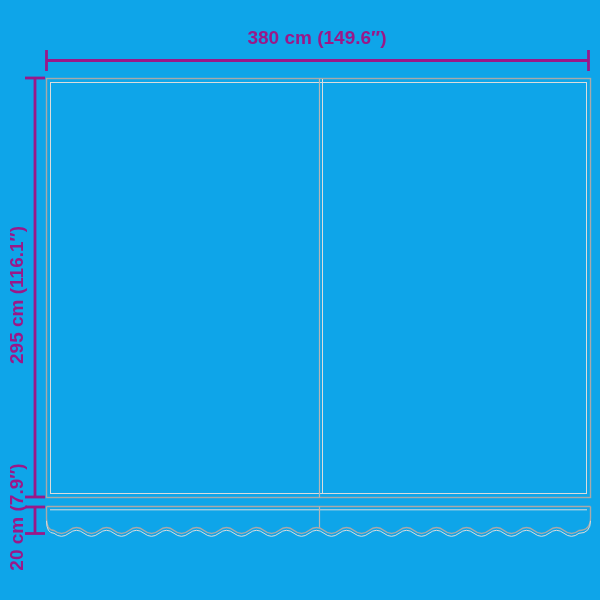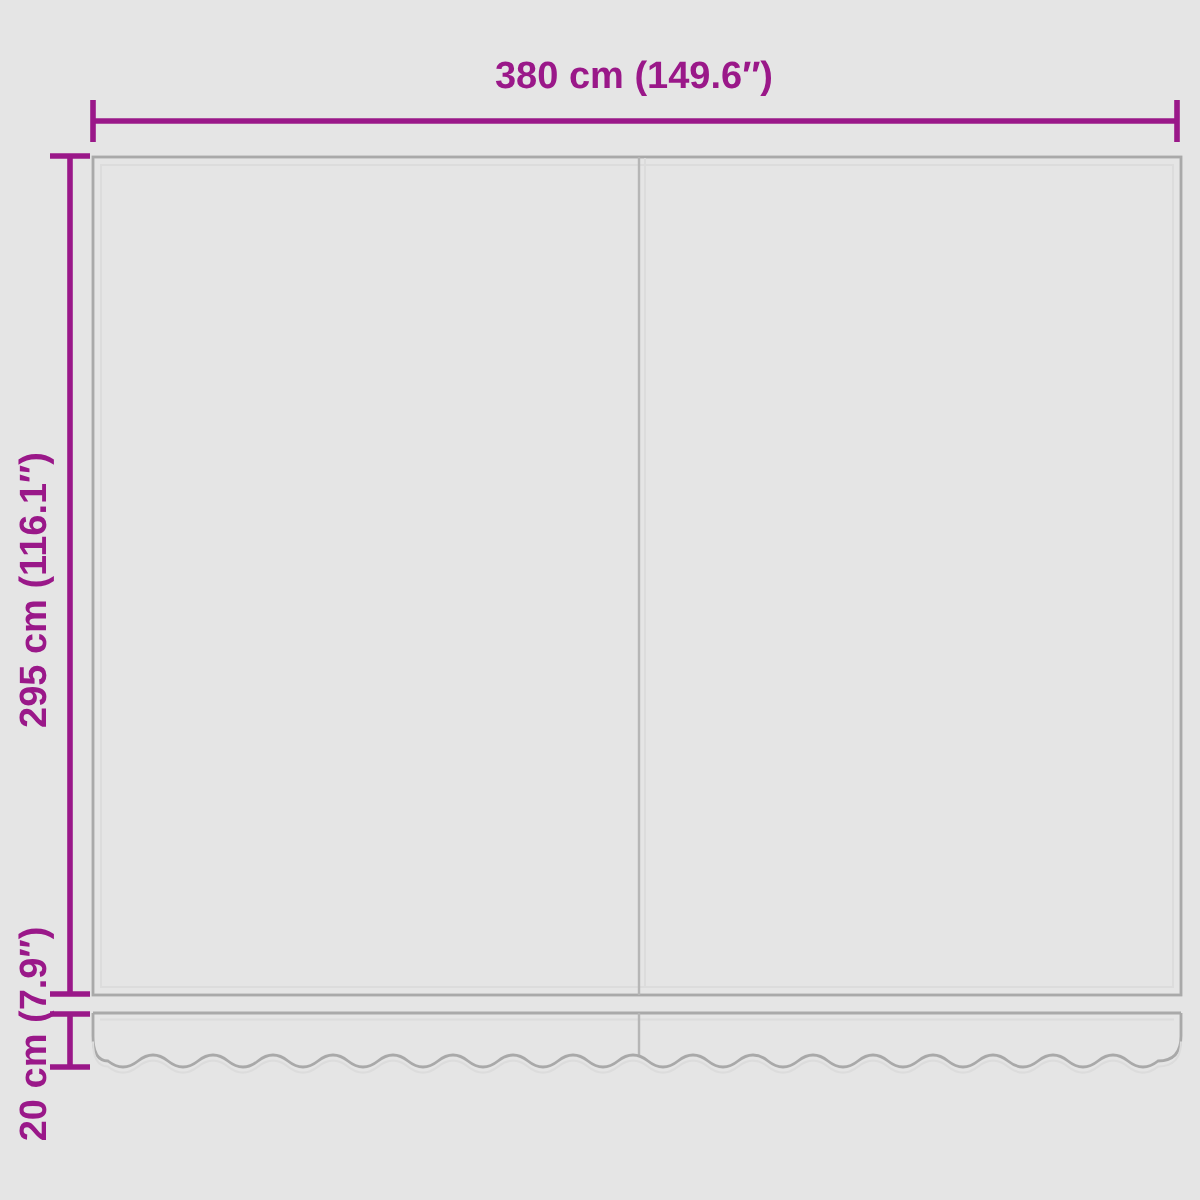--- a/index.html
+++ b/index.html
@@ -4,21 +4,21 @@
 <style>
   html, body {
     margin: 0;
     padding: 0;
     background: #ffffff;
   }
   .stage {
     position: relative;
     width: 600px;
     height: 600px;
-    background: #e5e5e5;
+    background: #0ea5e9;
     overflow: hidden;
   }
   svg { display: block; }
 
   
   .s-dark  { stroke: #a9a9a9; stroke-width: 1.4; fill: none; }
   .s-mid   { stroke: #b6b6b6; stroke-width: 1.2; fill: none; }
   .s-light { stroke: #dcdcdc; stroke-width: 1;   fill: none; }
 
   

